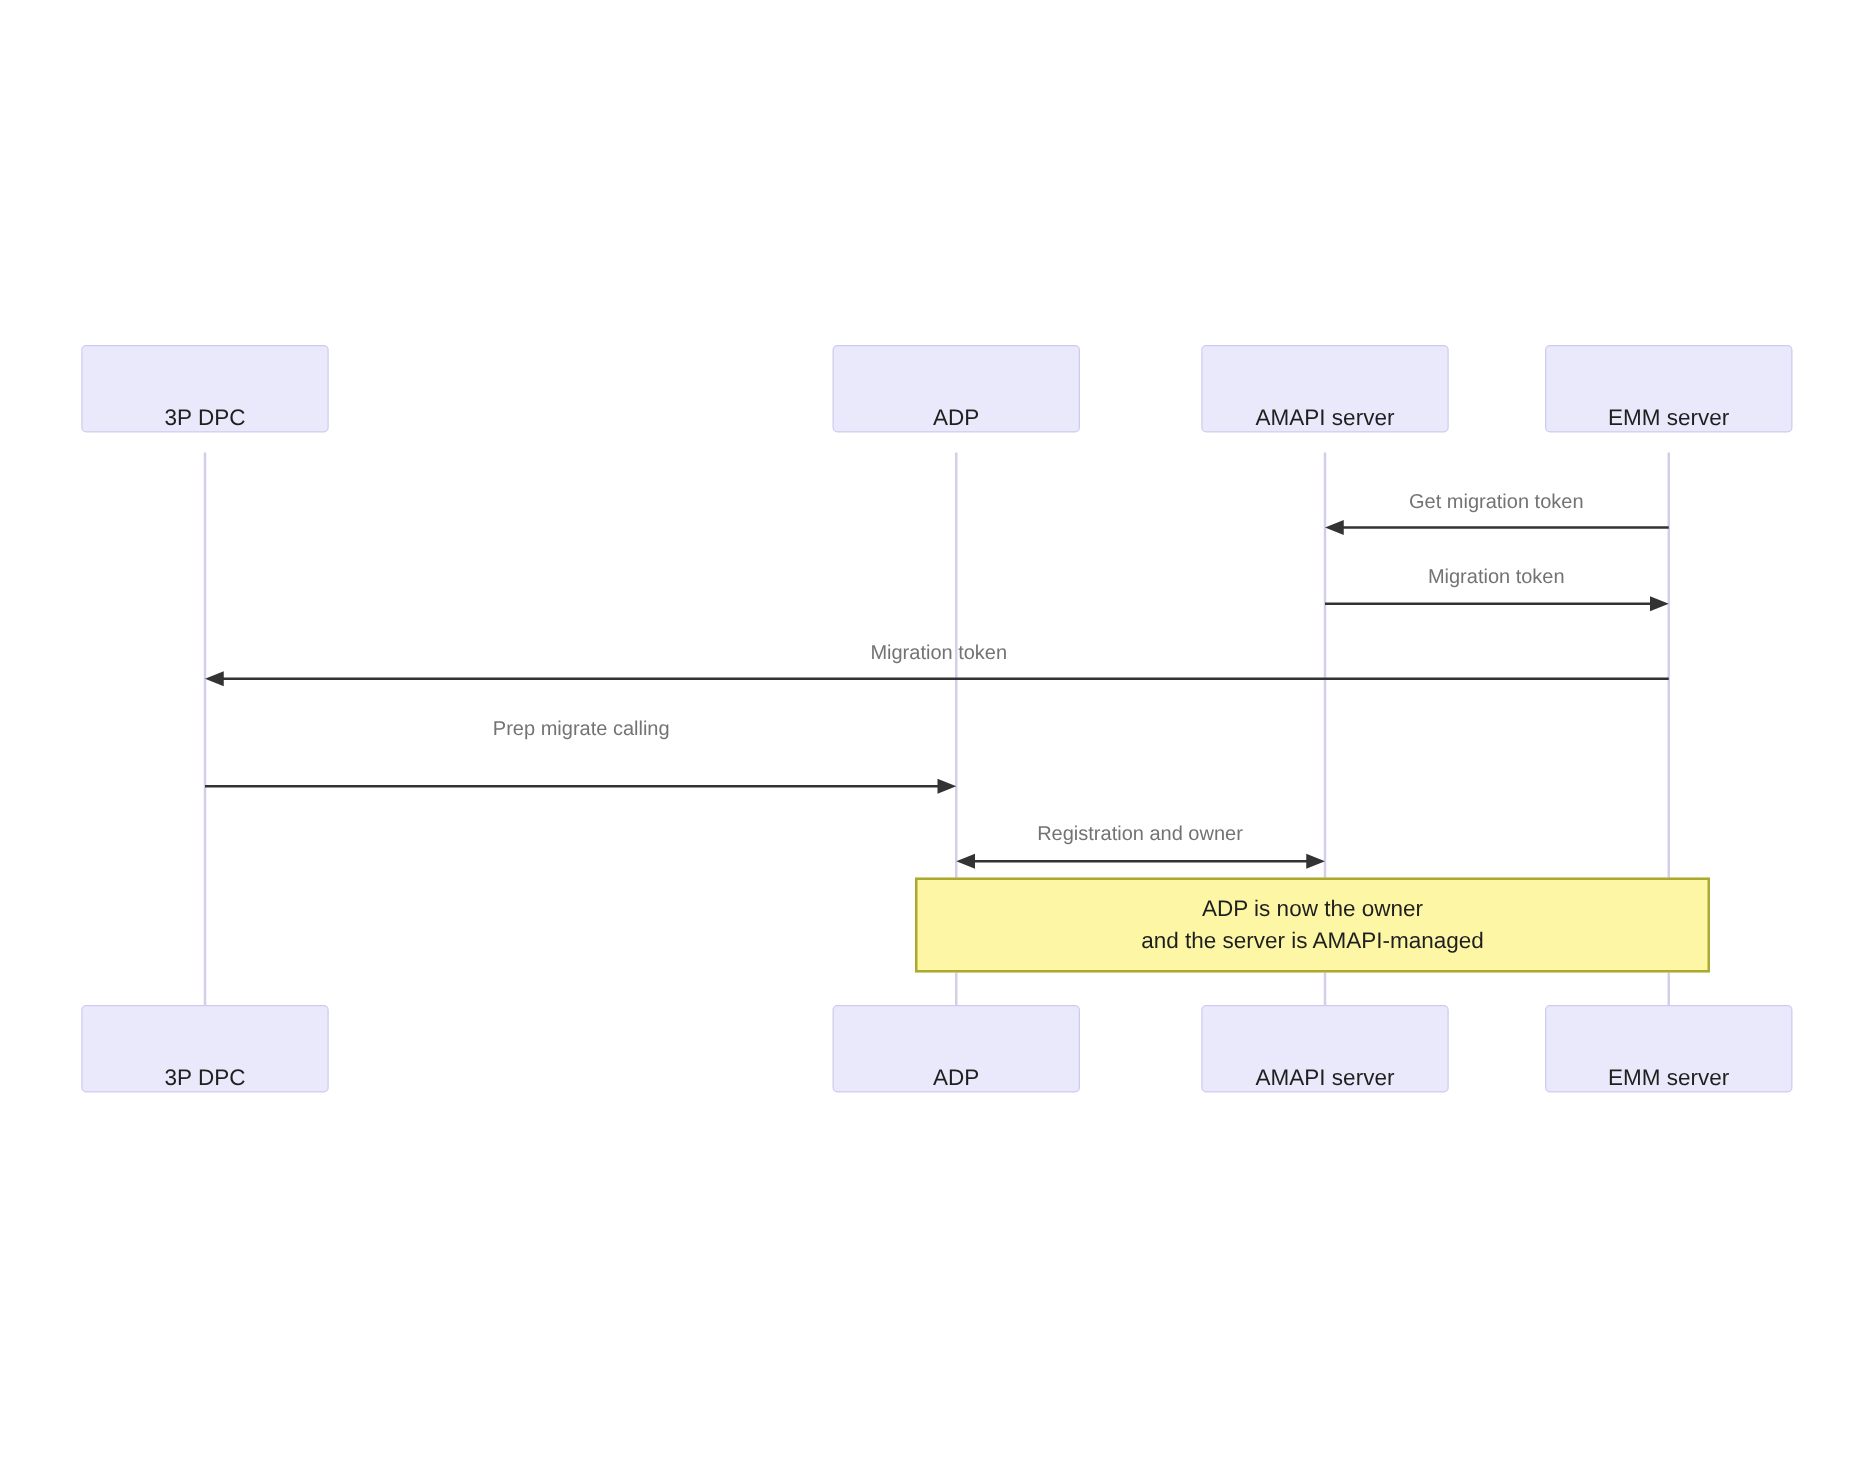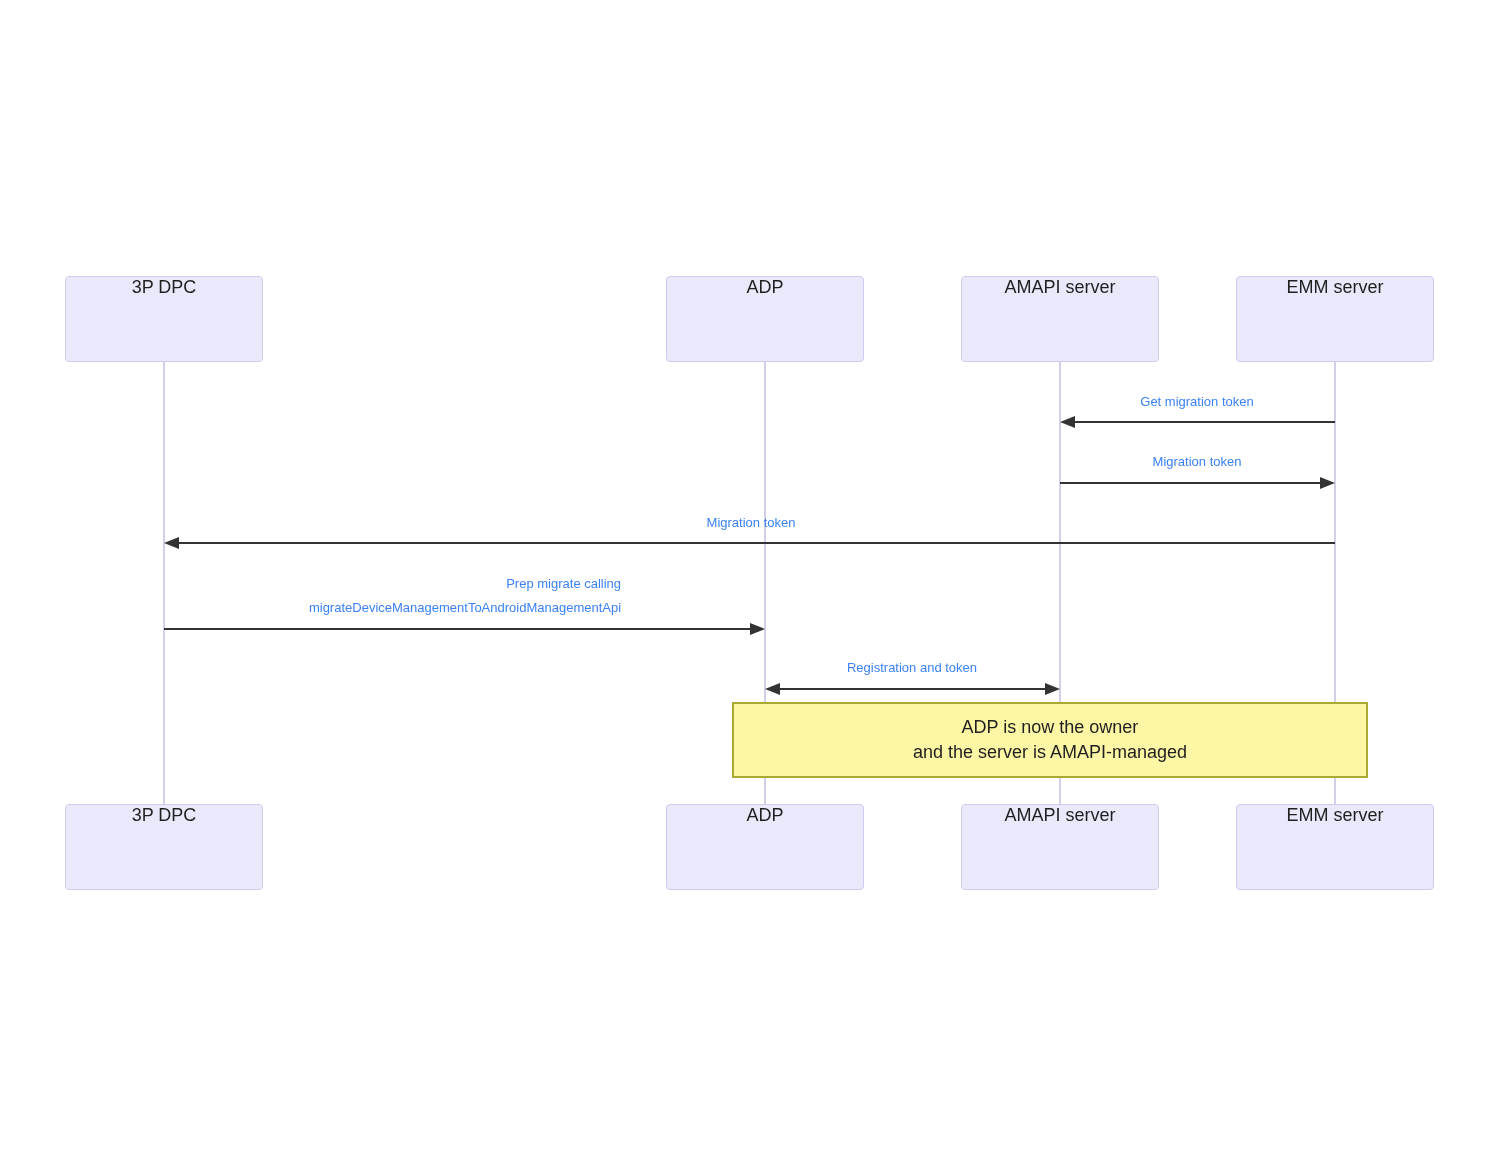--- a/index.html
+++ b/index.html
@@ -19,39 +19,39 @@
   .lifeline {
     position: absolute;
     width: 2px;
     top: 362px;
     height: 443px;
     background: #d5cee8;
   }
   .actor {
     position: absolute;
     width: 198px;
-    height: 86px;
+    height: 70px;
     background: #e9e9fb;
     border: 1px solid #cfcbee;
     border-radius: 4px;
     display: flex;
-    align-items: flex-start;
+    align-items: flex-end;
     justify-content: center;
     box-sizing: border-box;
   }
   .actor span {
     font-size: 18px;
     color: #1f1f1f;
   }
   .msg-label {
     position: absolute;
     transform: translateX(-50%);
     white-space: nowrap;
-    font-size: 13px;
-    color: #3b82f6;
+    font-size: 16px;
+    color: #737373;
     text-align: center;
     line-height: 24px;
   }
   .msg-line {
     position: absolute;
     height: 2px;
     background: #333333;
   }
   .ah-left {
     position: absolute;
@@ -125,28 +125,27 @@
 
   <div>
     <span class="msg-label" style="left:751px; top:511px;">Migration token</span>
     <div class="msg-line" style="left:178px; top:542px; width:1157px;"></div>
     <div class="ah-left" style="left:164px; top:537px;"></div>
   </div>
 
   <div>
     <span class="msg-label" style="left:465px; top:572px;text-align:right;">
       <span>Prep migrate calling</span><br>
-      <span>migrateDeviceManagementToAndroidManagementApi</span>
     </span>
     <div class="msg-line" style="left:164px; top:628px; width:587px;"></div>
     <div class="ah-right" style="left:750px; top:623px;"></div>
   </div>
 
   <div>
-    <span class="msg-label" style="left:912px; top:656px;">Registration and token</span>
+    <span class="msg-label" style="left:912px; top:656px;">Registration and owner</span>
     <div class="msg-line" style="left:779px; top:688px; width:267px;"></div>
     <div class="ah-left" style="left:765px; top:683px;"></div>
     <div class="ah-right" style="left:1045px; top:683px;"></div>
   </div>
 
   <div class="note">
     <span>ADP is now the owner</span>
     <span>and the server is AMAPI-managed</span>
   </div>
 

